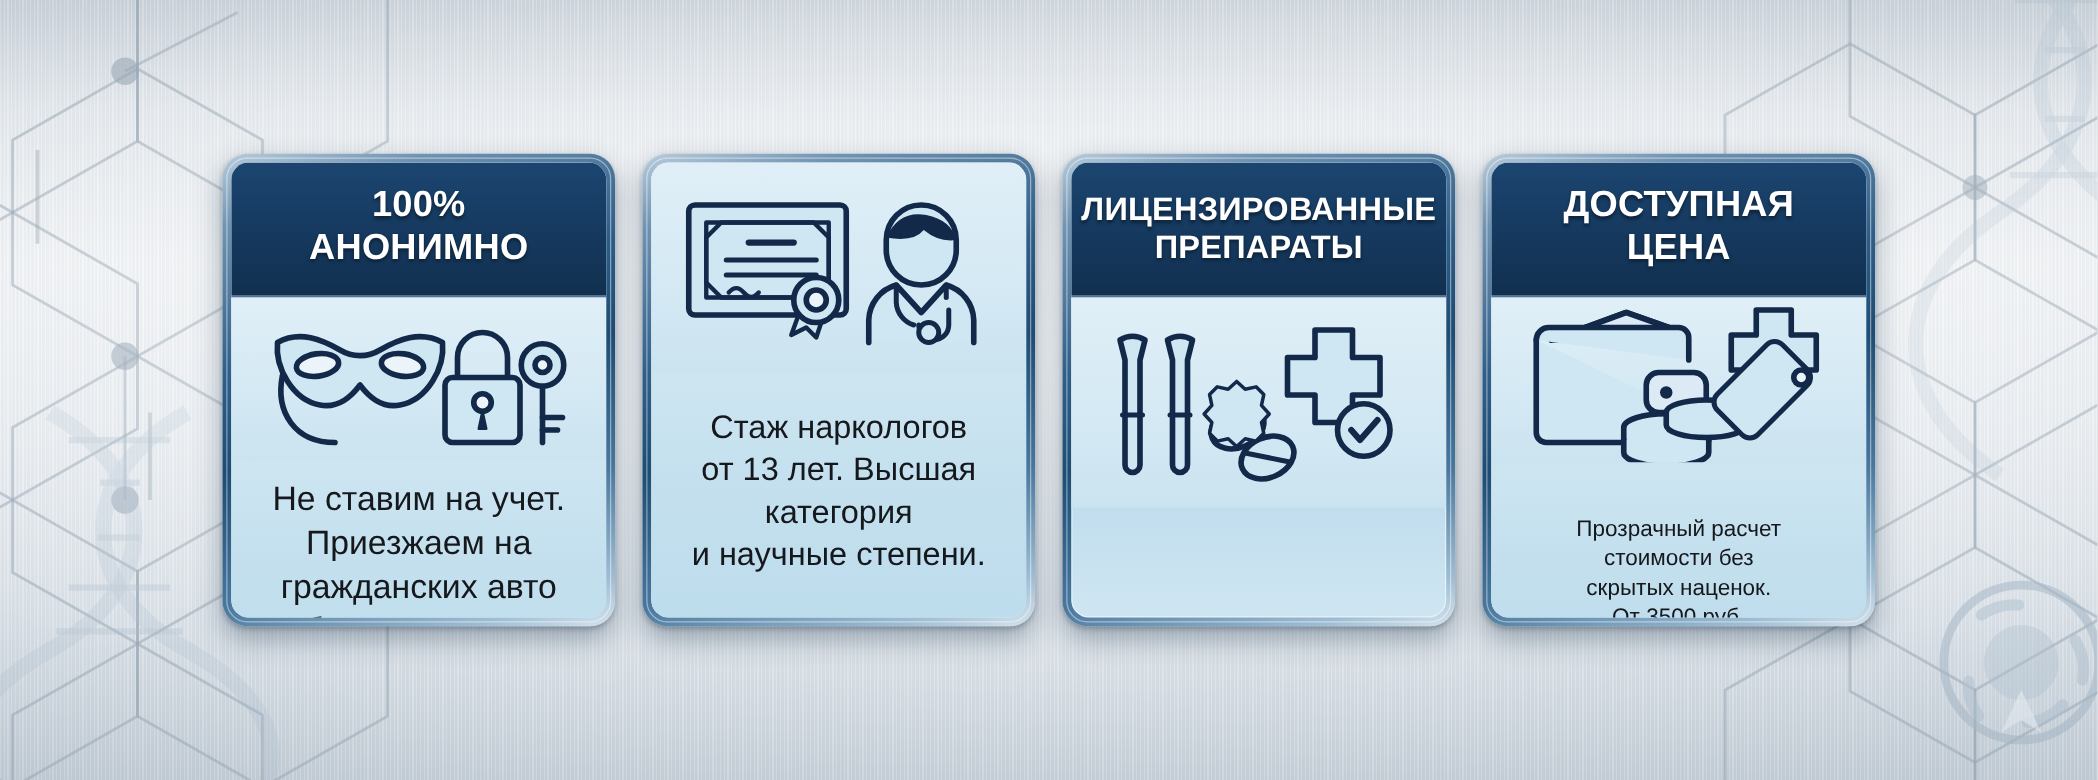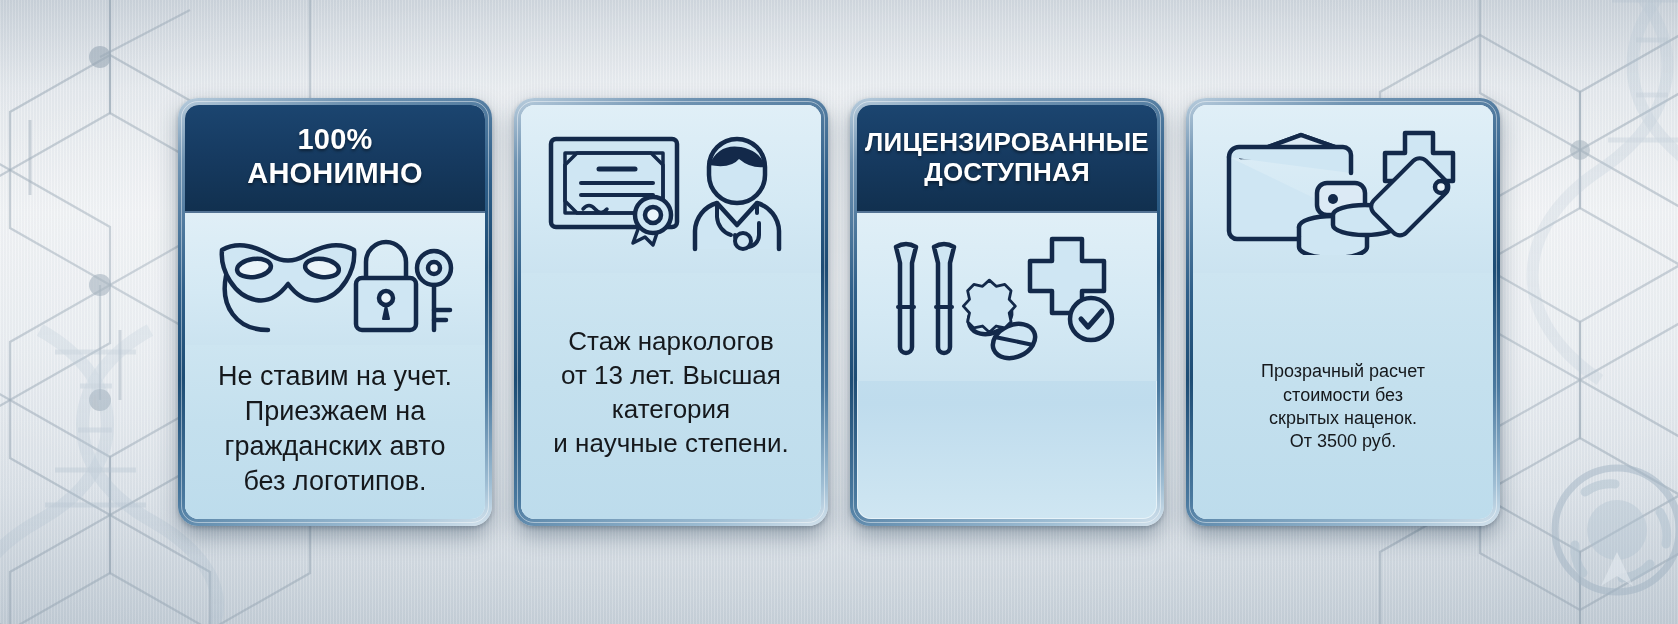--- a/index.html
+++ b/index.html
@@ -36,21 +36,21 @@
   
   #cards{
     position:absolute; inset:0; z-index:5;
     display:flex; align-items:center; justify-content:center;
     gap:22px;
     padding: 40px 100px;
   }
   .card{
     position:relative;
     width:314px;
-    height:428px;
+    height:378px;
     border-radius:20px;
     padding:7px;
     background:
       linear-gradient(160deg,#b9cddd 0%,#6f93b2 12%,#2f5f89 36%,#1d4c74 52%,#49789e 74%,#9fbed4 92%,#d6e4ee 100%);
     box-shadow: 0 10px 22px rgba(30,55,80,.38), 0 2px 4px rgba(20,40,60,.25);
     display:flex;
   }
   .card::after{
     content:"";
     position:absolute; inset:3px;
@@ -275,21 +275,21 @@
 категория
 и научные степени.</p>
       </div>
     </div>
   </div>
 
   <div class="card c3">
     <div class="card-inner">
       <div class="card-head">
         <h2>ЛИЦЕНЗИРОВАННЫЕ
-ДОСТУПНАЯ</h2>
+ПРЕПАРАТЫ</h2>
       </div>
       <div class="card-icons">
         <svg width="258" height="132" viewBox="0 0 258 132" fill="none" stroke="#13294a" stroke-width="4.5" stroke-linecap="round" stroke-linejoin="round">
           <g>
             <path d="M18 16 q10 -6 20 0 l-4 16 v84 a6 6 0 0 1 -12 0 v-84 z" fill="#cfe6f3"></path>
             <line x1="20" y1="76" x2="36" y2="76" stroke-width="4"></line>
             <path d="M56 16 q10 -6 20 0 l-4 16 v84 a6 6 0 0 1 -12 0 v-84 z" fill="#cfe6f3"></path>
             <line x1="58" y1="76" x2="74" y2="76" stroke-width="4"></line>
           </g>
           <g>
@@ -306,20 +306,24 @@
             <circle cx="213" cy="88" r="21" fill="#cfe6f3"></circle>
             <path d="M203 88 l7 8 14 -16" stroke-width="5" fill="none"></path>
           </g>
         </svg>
       </div>
     </div>
   </div>
 
   <div class="card c4">
     <div class="card-inner">
+      <div class="card-head">
+        <h2>ДОСТУПНАЯ
+ЦЕНА</h2>
+      </div>
       <div class="card-icons">
         <svg width="256" height="132" viewBox="0 0 256 132" fill="none" stroke="#13294a" stroke-width="4.5" stroke-linecap="round" stroke-linejoin="round">
           <g>
             <path d="M26 34 l60 -22 34 12" fill="#dceaf5"></path>
             <path d="M26 34 l60 -22 34 12 -22 10 z" fill="#dceaf5"></path>
             <path d="M14 34 a10 10 0 0 1 10 -10 h104 a8 8 0 0 1 8 8 v18" fill="#cfe6f3"></path>
             <path d="M14 34 v74 a8 8 0 0 0 8 8 h108 a8 8 0 0 0 8 -8 v-14" fill="#cfe6f3"></path>
             <rect x="102" y="60" width="48" height="32" rx="10" fill="#dceaf5"></rect>
             <circle cx="118" cy="76" r="5" fill="#13294a" stroke="none"></circle>
             <path d="M130 92 v10" stroke-width="4"></path>

